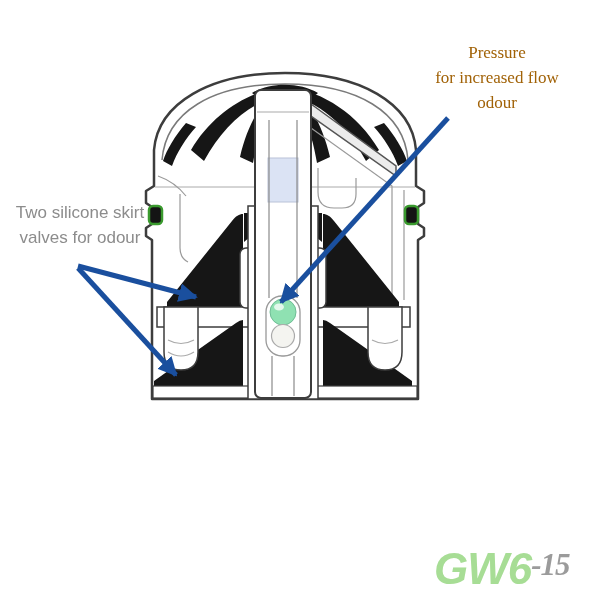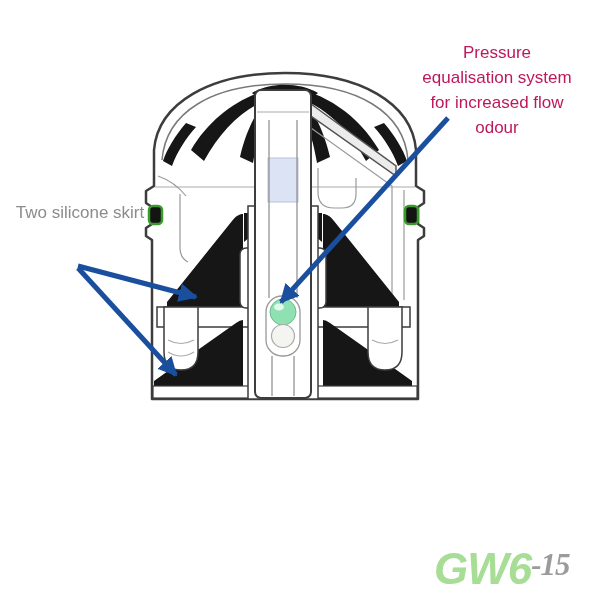--- a/index.html
+++ b/index.html
@@ -123,28 +123,28 @@
     <rect x="149" y="206" width="13" height="18" rx="4" fill="#141414" stroke-width="2.5" stroke="#3a9a2e"></rect>
     <rect x="405" y="206" width="13" height="18" rx="4" fill="#141414" stroke-width="2.5" stroke="#3a9a2e"></rect>
 
     <g>
       <line x1="448" y1="118" x2="281" y2="302" stroke-width="5" marker-end="url(#ah)" stroke="#1a4f9e"></line>
       <line x1="78" y1="266" x2="196" y2="297" stroke-width="5" marker-end="url(#ah)" stroke="#1a4f9e"></line>
       <line x1="78" y1="268" x2="176" y2="375" stroke-width="5" marker-end="url(#ah)" stroke="#1a4f9e"></line>
     </g>
   </svg>
 
-  <div class="label label-pressure" style="color: #be185d;">
+  <div class="label label-pressure" style="color: #a16207; font-family: Liberation Serif, serif;">
     <div>Pressure</div>
-    <div>equalisation system</div>
     <div>for increased flow</div>
     <div>odour</div>
   </div>
 
   <div class="label label-skirt" style="color: rgb(140, 140, 140);">
     <div>Two silicone skirt</div>
+    <div>valves for odour</div>
   </div>
 
   <div class="brand-logo">
     <span class="logo-model" style="color: rgb(167, 221, 149);">GW6</span><span class="logo-suffix" style="color: rgb(155, 155, 155);">-15</span>
   </div>
 
 </div>
 
 </body></html>

